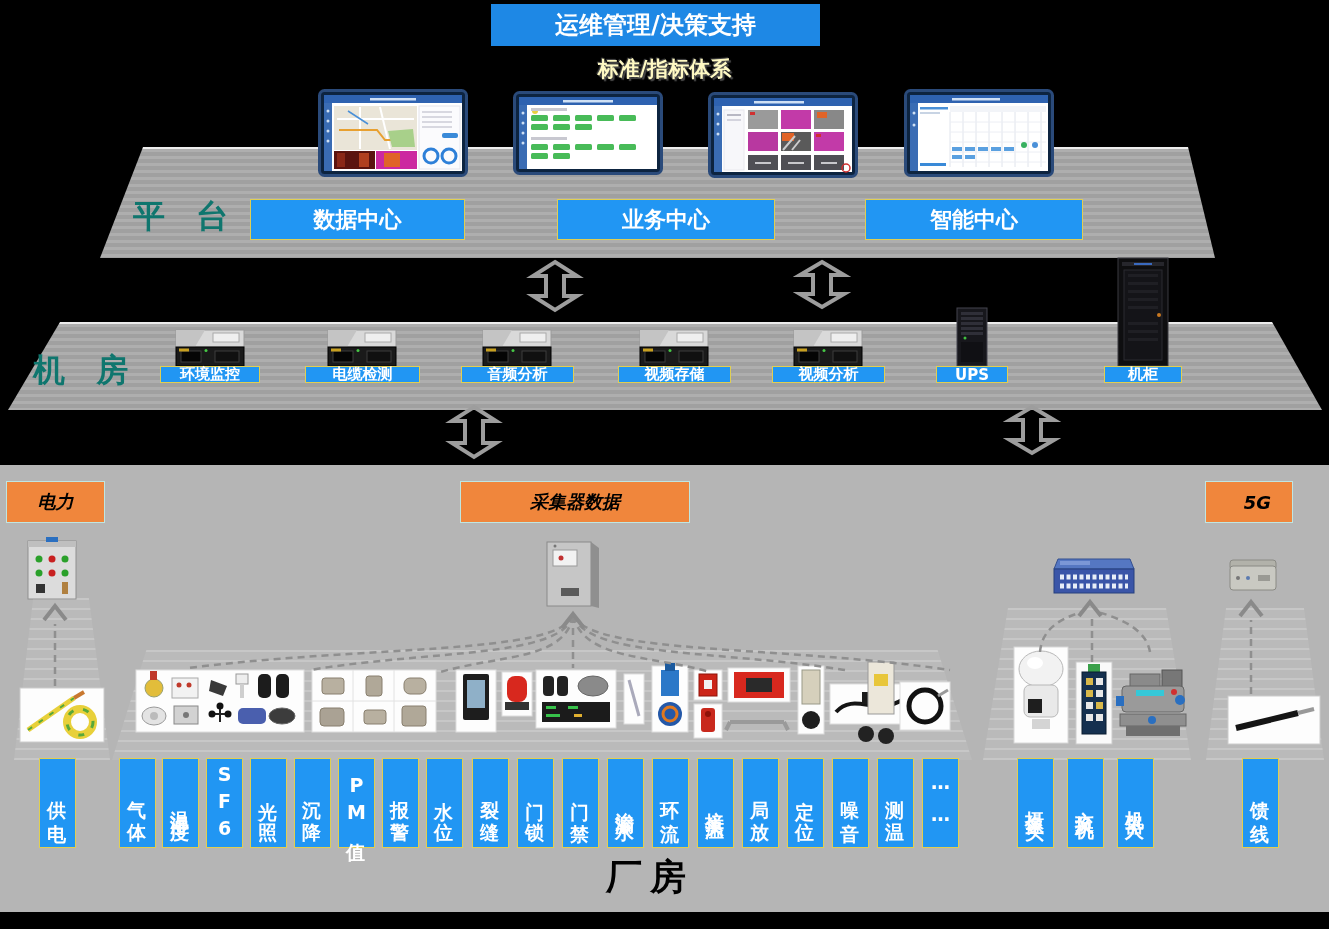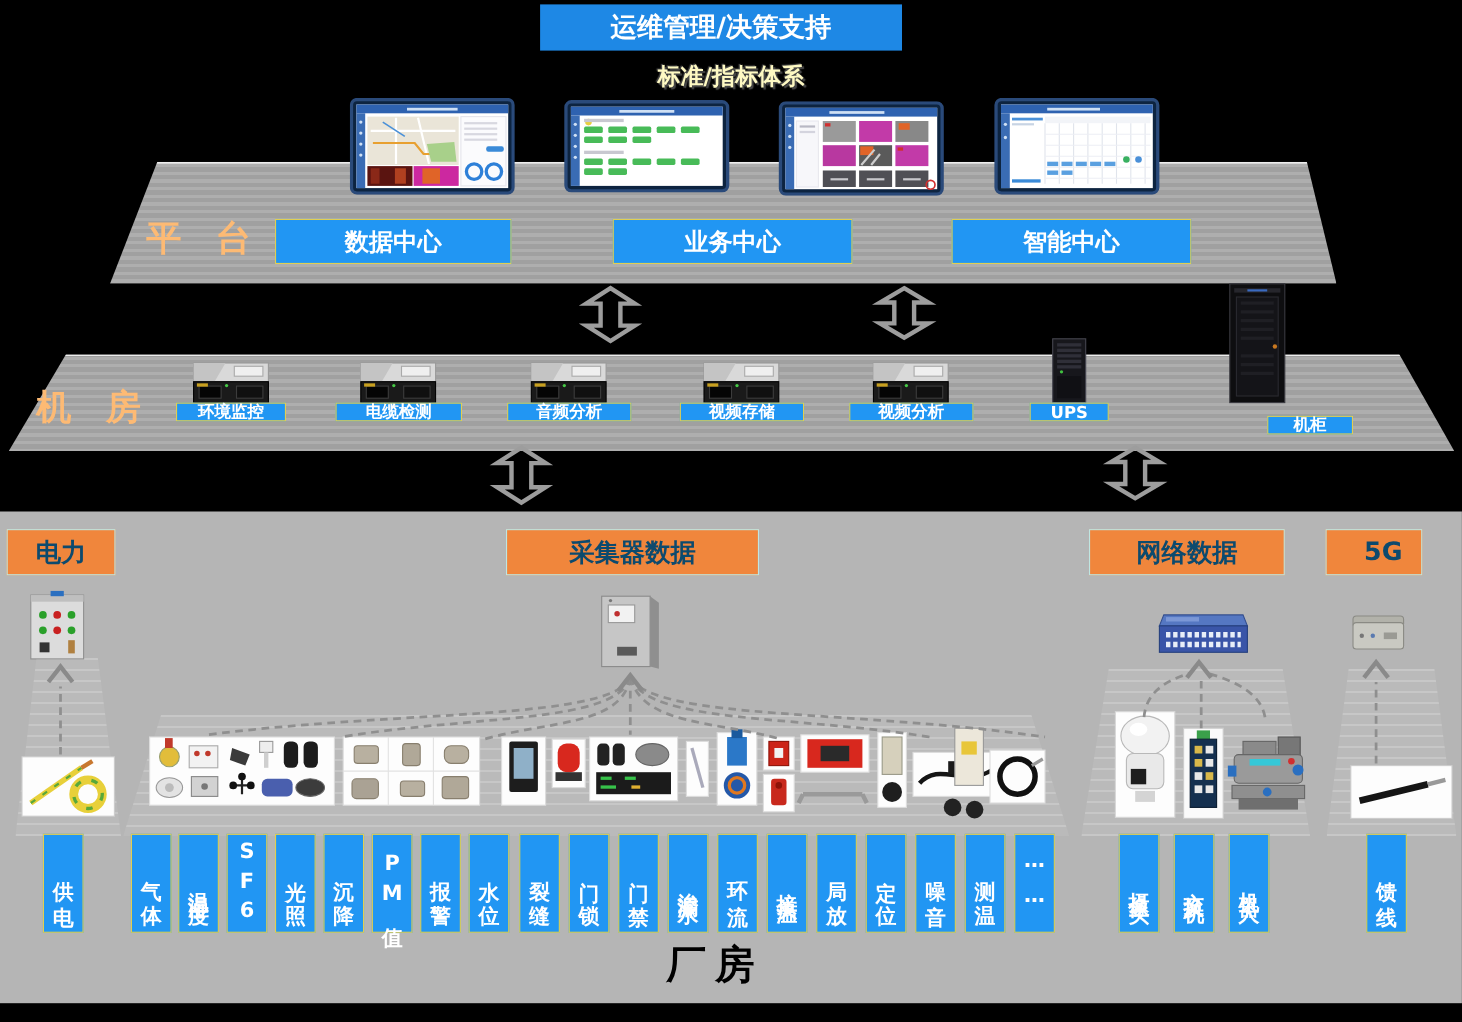--- a/index.html
+++ b/index.html
@@ -12,32 +12,32 @@
             font-size:24px; font-weight:bold; display:flex; align-items:center; justify-content:center; }
   .subtitle { left:0; top:55px; width:1329px; text-align:center; color:#fef9c3; font-size:21px; font-weight:bold;
               text-shadow:2px 2px 1px #4a4a4a, -1px -1px 1px #4a4a4a; }
 
   
   .slab { background:repeating-linear-gradient(180deg,#aeaeae 0 3px,#a0a0a0 3px 7px); border-top:2px solid #ededed; }
   .platform-slab { left:100px; top:147px; width:1115px; height:109px;
                    clip-path:polygon(3.86% 0, 97.58% 0, 100% 100%, 0 100%); }
   .room-slab { left:8px; top:322px; width:1314px; height:86px;
                clip-path:polygon(3.96% 0, 96.2% 0, 100% 100%, 0 100%); }
-  .layer-label { color:#fdba74; font-weight:bold; font-size:32px; letter-spacing:10px; white-space:nowrap; }
+  .layer-label { color:#0f766e; font-weight:bold; font-size:32px; letter-spacing:10px; white-space:nowrap; }
 
   .blue-btn { background:#2196F3; border:1px solid #e0cf52; color:#fff; font-weight:bold; font-size:22px;
               height:41px; display:flex; align-items:center; justify-content:center; box-sizing:border-box; }
   .mr-label { background:#2196F3; border:1px solid #e0cf52; color:#fff; font-weight:bold; font-size:15px;
               height:17px; display:flex; align-items:center; justify-content:center; box-sizing:border-box; }
 
   
   .field-bg { left:0; top:465px; width:1329px; height:447px; background:#b5b5b5; }
   .floor { background:repeating-linear-gradient(180deg,#c7c7c7 0 2px,#bababa 2px 10px); }
-  .orange-hd { background:#F0863C; border:1px solid #bfe6e2; color:#0c4a6e; font-weight:bold; font-size:23px;
-               height:42px; display:flex; align-items:center; justify-content:center; box-sizing:border-box; }
+  .orange-hd { background:#F0863C; border:1px solid #bfe6e2; color:#000000; font-weight:bold; font-size:18px;
+               height:42px; display:flex; align-items:center; justify-content:center; box-sizing:border-box;font-style:italic; }
   .vlabel { top:758px; width:37px; height:90px; background:#2196F3; border:1px solid #e0cf52; color:#fff;
             font-weight:bold; font-size:19px; box-sizing:border-box; writing-mode:vertical-rl;
             text-orientation:upright; display:flex; align-items:center; justify-content:center; }
   .v2 { letter-spacing:22px; text-indent:10px; }
   .v3 { letter-spacing:5px; }
   .vdots { letter-spacing:10px; }
   .factory-label { left:560px; top:853px; width:180px; text-align:center; color:#000;
                    font-size:36px; font-weight:bold; letter-spacing:8px; }
   .overlay { left:0; top:0; pointer-events:none; }
 </style>
@@ -274,32 +274,31 @@
       <rect x="14" y="82" width="30" height="3" fill="#1f1f24"></rect>
     <circle cx="45" cy="59" r="2" fill="#c87820"></circle>
   </svg>
 
   <div class="abs mr-label" style="left:160px;top:366px;width:100px;">环境监控</div>
   <div class="abs mr-label" style="left:305px;top:366px;width:115px;">电缆检测</div>
   <div class="abs mr-label" style="left:461px;top:366px;width:113px;">音频分析</div>
   <div class="abs mr-label" style="left:618px;top:366px;width:113px;">视频存储</div>
   <div class="abs mr-label" style="left:772px;top:366px;width:113px;">视频分析</div>
   <div class="abs mr-label" style="left:936px;top:366px;width:72px;">UPS</div>
-  <div class="abs mr-label" style="left:1104px;top:378px;width:78px;margin-left:48px;">机柜</div>
+  <div class="abs mr-label" style="left:1104px;top:366px;width:78px;">机柜</div>
 
   <div class="abs field-bg"></div>
 
   <div class="abs floor" style="left:14px;top:598px;width:96px;height:162px;clip-path:polygon(20% 0,78% 0,100% 100%,0 100%);"></div>
   <div class="abs floor" style="left:112px;top:650px;width:860px;height:110px;clip-path:polygon(4% 0,96% 0,100% 100%,0 100%);"></div>
   <div class="abs floor" style="left:983px;top:608px;width:208px;height:152px;clip-path:polygon(12% 0,88% 0,100% 100%,0 100%);"></div>
   <div class="abs floor" style="left:1206px;top:608px;width:118px;height:152px;clip-path:polygon(17% 0,83% 0,100% 100%,0 100%);"></div>
 
   <div class="abs orange-hd" style="left:6px;top:481px;width:99px;">电力</div>
   <div class="abs orange-hd" style="left:460px;top:481px;width:230px;">采集器数据</div>
-  <div class="abs orange-hd" style="left:990px;top:481px;width:178px;">网络数据</div>
   <div class="abs orange-hd" style="left:1205px;top:481px;width:88px;padding-left:17px;">5G</div>
 
   <svg class="abs" style="left:26px;top:537px;" width="52" height="64">
     <rect x="2" y="4" width="48" height="58" fill="#dcdcdc" stroke="#909090"></rect>
     <rect x="2" y="4" width="48" height="6" fill="#bfbfbf"></rect>
       <rect x="20" y="0" width="12" height="5" fill="#2a6fc0"></rect>
     <circle cx="13" cy="22" r="3.5" fill="#2aa02a"></circle>
       <circle cx="26" cy="22" r="3.5" fill="#c82020"></circle>
       <circle cx="39" cy="22" r="3.5" fill="#2aa02a"></circle>
     <circle cx="13" cy="36" r="3.5" fill="#2aa02a"></circle>

